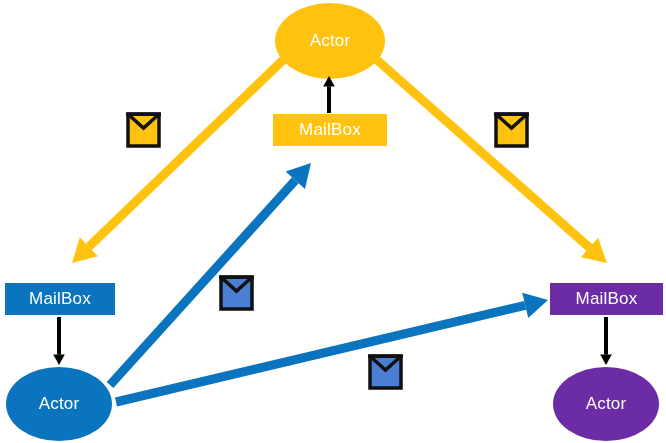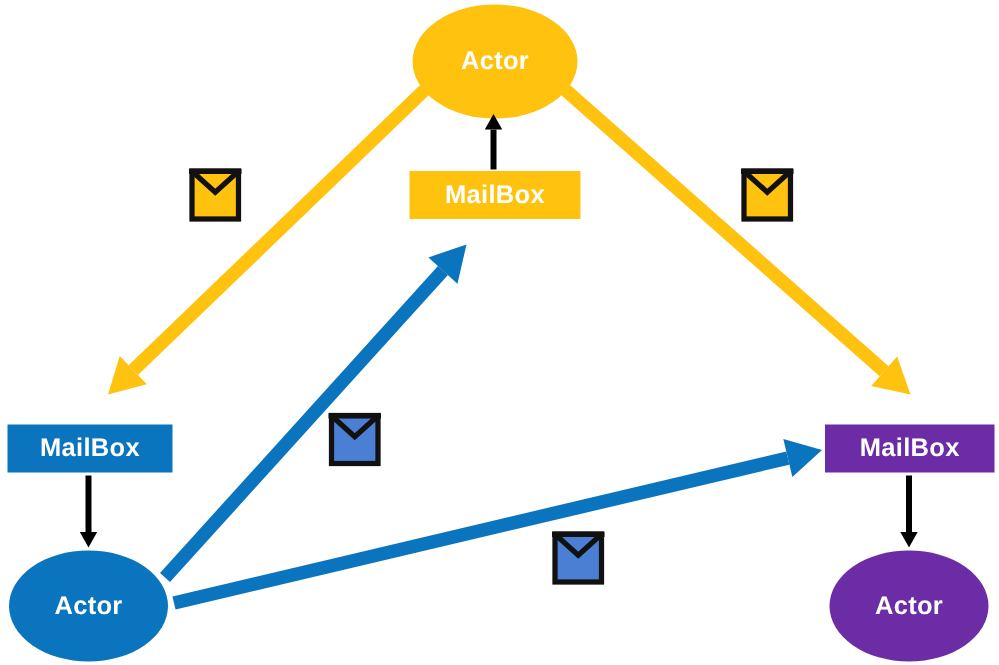--- a/index.html
+++ b/index.html
@@ -23,21 +23,21 @@
     top: 0;
     width: 666px;
     height: 443px;
   }
   .node-label {
     position: absolute;
     display: flex;
     align-items: center;
     justify-content: center;
     color: #ffffff;
-    font-weight: bold;
+    font-weight: normal;
     font-size: 17px;
     letter-spacing: 0.2px;
     pointer-events: none;
     white-space: nowrap;
   }
 </style>
 </head>
 <body>
 
 <div id="canvas">

